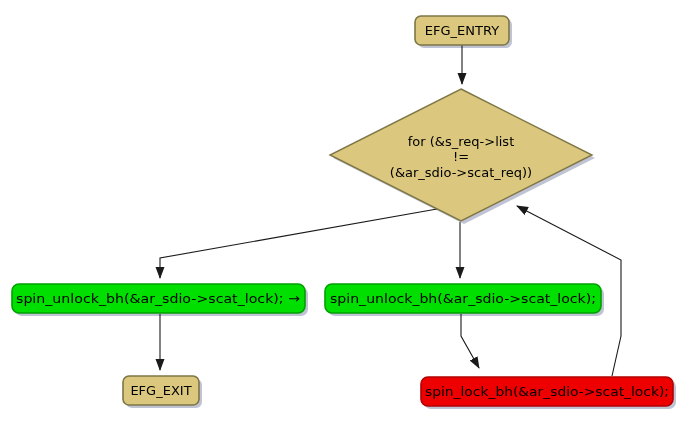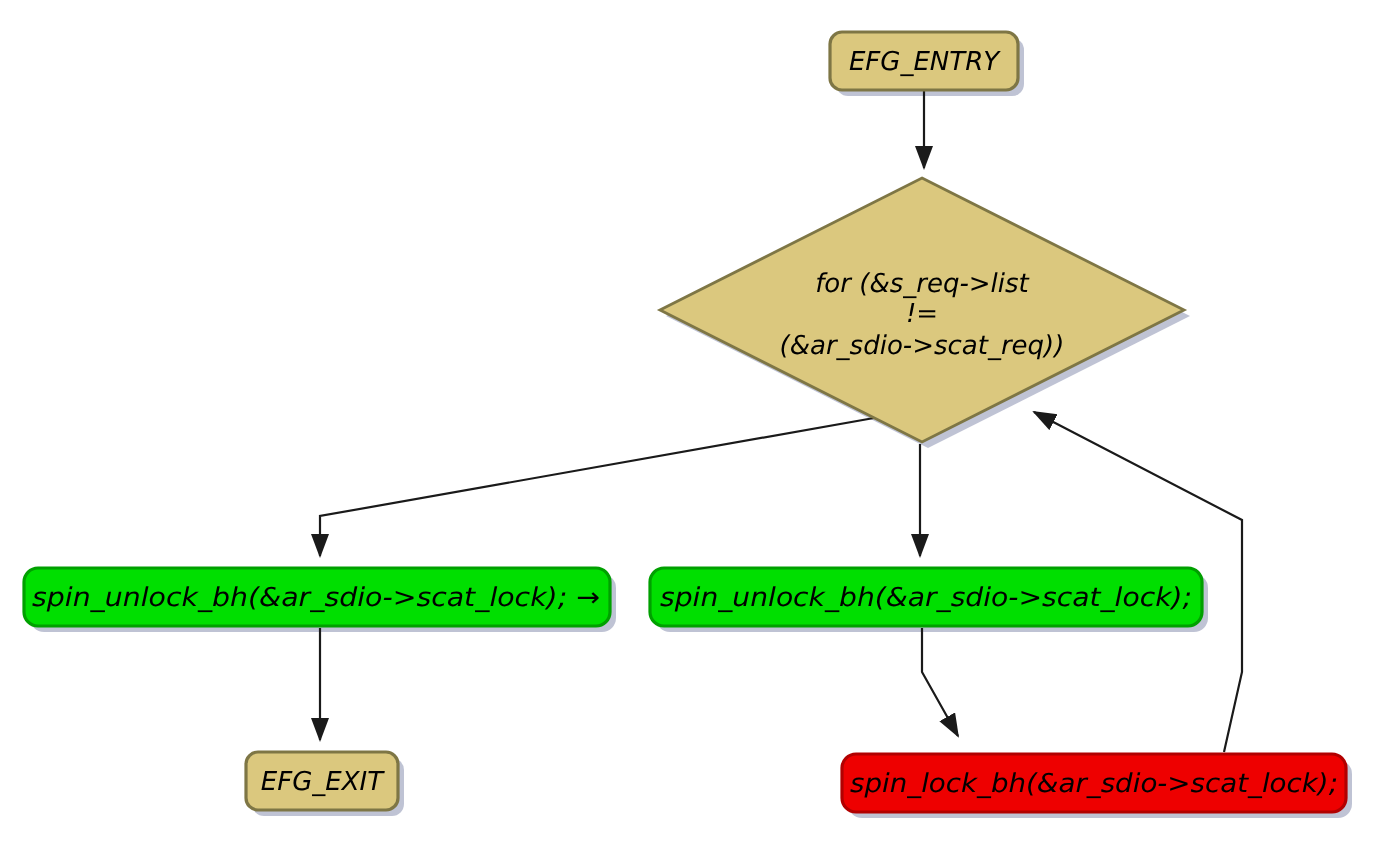--- a/index.html
+++ b/index.html
@@ -7,21 +7,20 @@
     padding: 0;
     background: #ffffff;
     font-family: "DejaVu Sans", "Liberation Sans", sans-serif;
   }
   .canvas-wrap {
     position: relative;
     width: 694px;
     height: 426px;
     background: #ffffff;
     overflow: hidden;
-    font-style: italic;
   }
   svg { display: block; }
   .node-rect { stroke-width: 1.6; }
   .diamond { stroke-width: 1.4; }
   .edge { fill: none; stroke: #1a1a1a; stroke-width: 1.1; }
   .node-label {
     font-family: "DejaVu Sans", "Liberation Sans", sans-serif;
     font-size: 13px;
     fill: #000000;
   }

